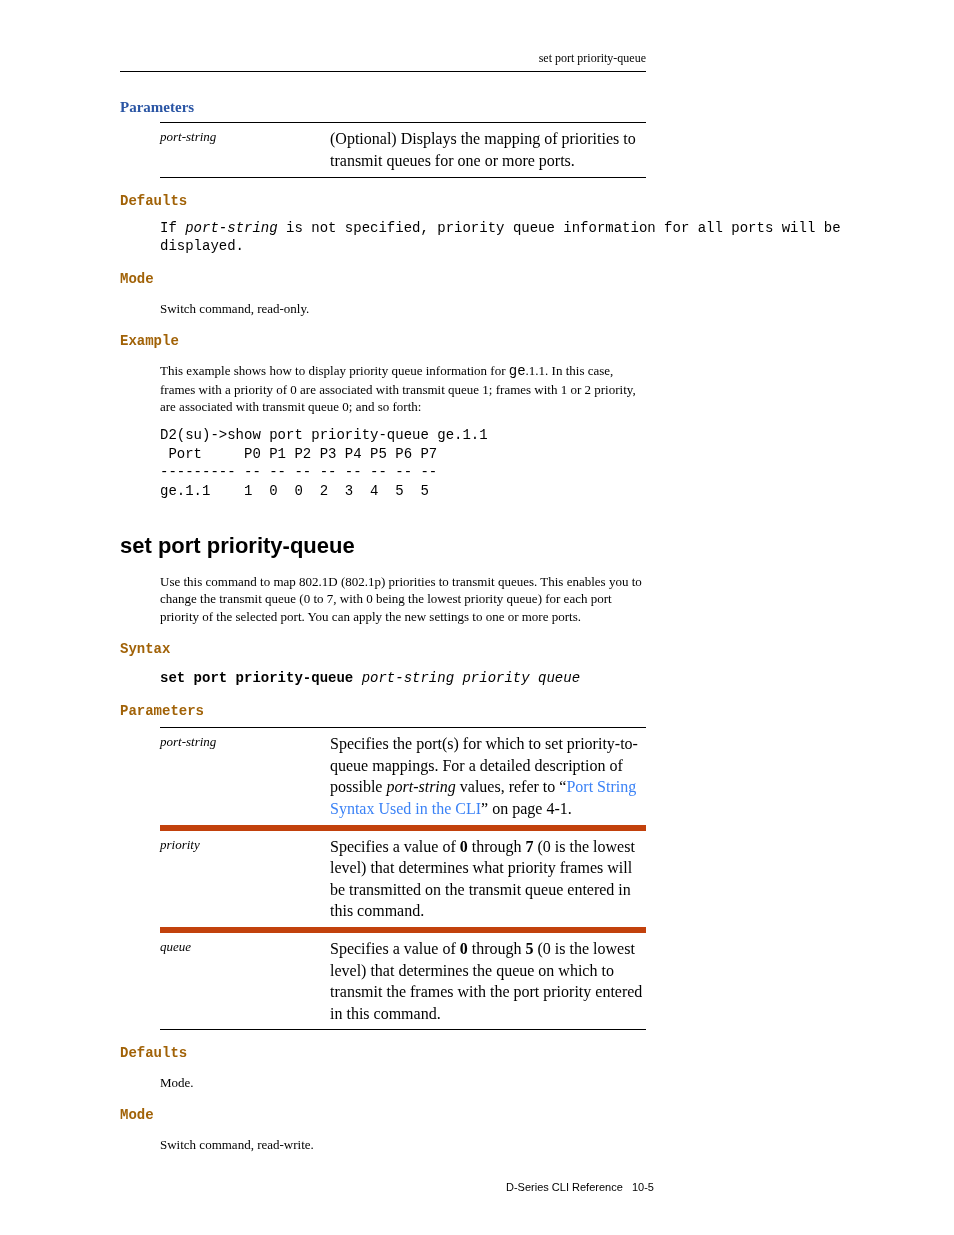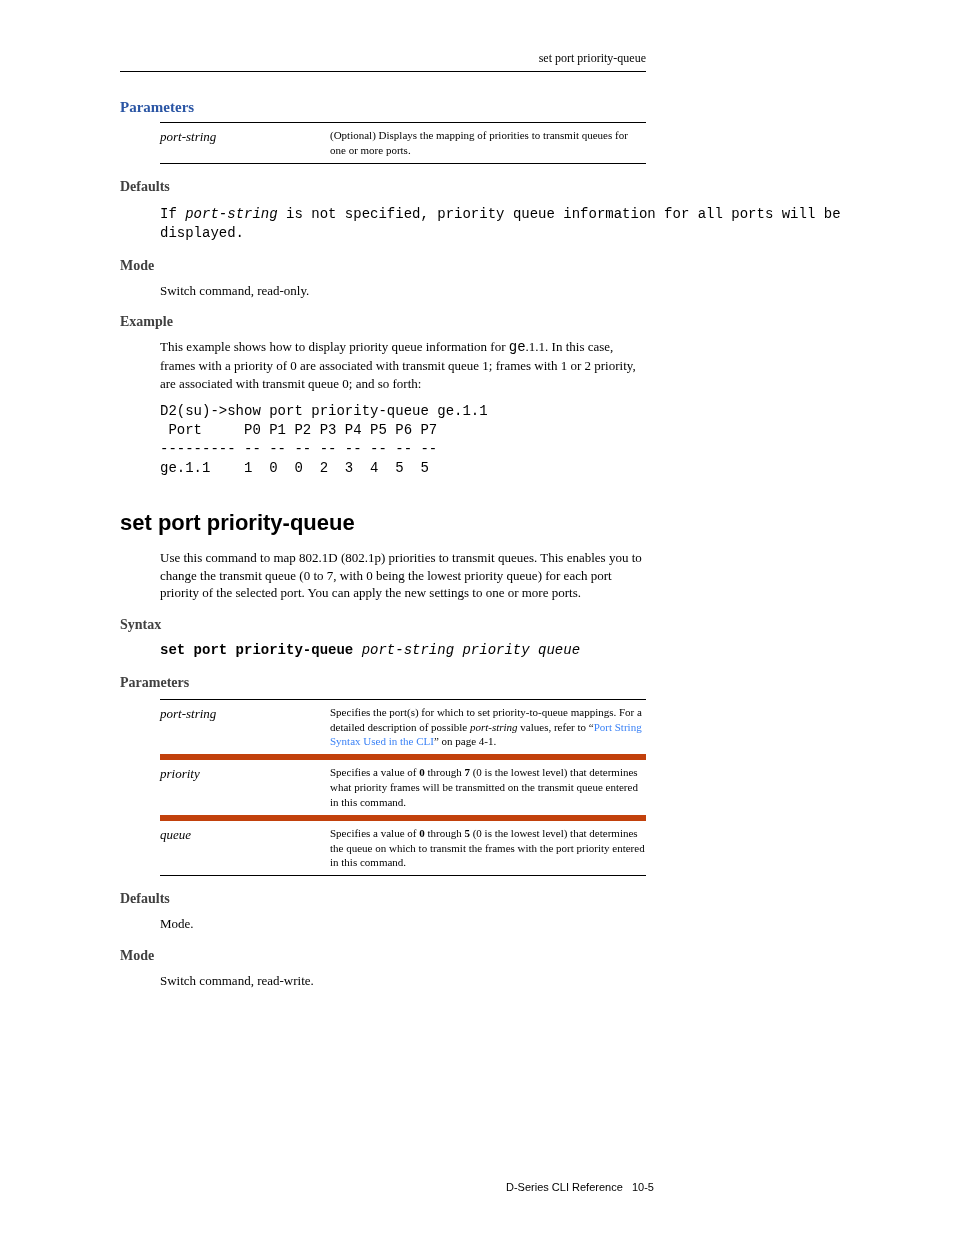--- a/index.html
+++ b/index.html
@@ -25,41 +25,41 @@
     margin-bottom: 25px;
   }
   .h-serif {
     font-family: "Palatino Linotype", "Book Antiqua", Palatino, serif;
     color: #2a55a4;
     font-weight: bold;
     font-size: 15px;
     margin: 10px 0 5px 0;
   }
   .h-sans {
-    font-family: Liberation Serif, serif;
-    color: #404040;
+    font-family: Liberation Mono, monospace;
+    color: #a16207;
     font-weight: bold;
     font-size: 14px;
     margin: 14px 0 6px 0;
   }
   .h1-sans {
     font-family: Arial, Helvetica, sans-serif;
     font-weight: bold;
     font-size: 22px;
     margin: 30px 0 12px 0;
     color: #000;
   }
   .mono {
     font-family: "Courier New", Courier, monospace;
     font-size: 14px;
   }
   .italic { font-style: italic; }
   .bold { font-weight: bold; }
   .para {
-    margin: 1px 0 10px 40px;
+    margin: 11px 0 10px 40px;
   }
   .pre {
     white-space: pre;
     margin: 8px 0 8px 40px;
   }
   .param-table {
     margin: 4px 0 0 40px;
     width: calc(100% - 40px);
     border-top: 1px solid #000;
     border-bottom: 1px solid #000;
@@ -72,21 +72,21 @@
     border-top: 6px solid #c2410c;
   }
   .pt-cell-l {
     width: 160px;
     font-style: italic;
     padding-right: 10px;
     font-size: 13px;
   }
   .pt-cell-r {
     flex: 1;
-    font-size: 11px;
+    font-size: 16px;
   }
   a.link { color: #3b82f6; text-decoration: none; }
   .footer {
     position: absolute;
     bottom: 40px;
     right: 100px;
     font-size: 11px;
     font-family: Liberation Sans, sans-serif;
   }
 </style>

